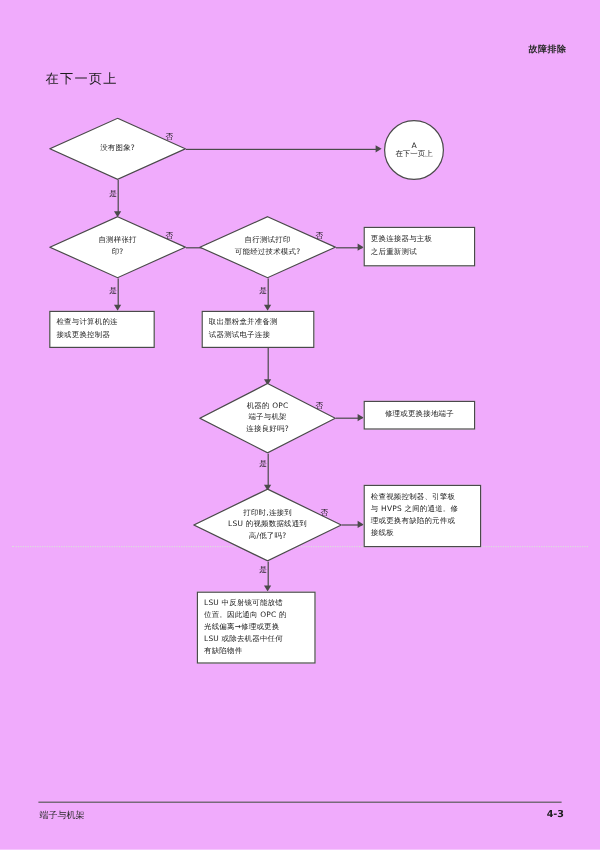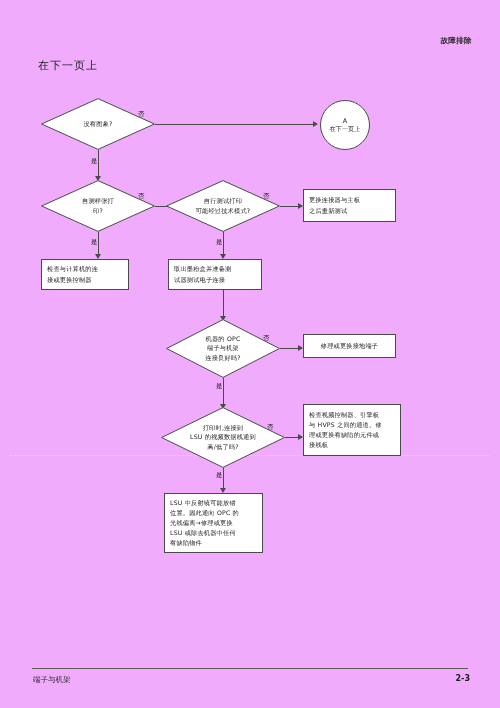--- a/index.html
+++ b/index.html
@@ -179,21 +179,21 @@
 </head>
 <body>
 
 <div id="page">
 
   <div class="page-header">故障排除</div>
   <div class="page-title">在下一页上</div>
   <div class="faint-rule"></div>
   <div class="footer-rule"></div>
   <div class="footer-left">端子与机架</div>
-  <div class="footer-right">2-3</div>
+  <div class="footer-right">4-3</div>
 
   <div class="diamond" style="left:41px; top:98px; width:114px; height:52px;">
     <svg class="shape" viewBox="0 0 114 52" preserveAspectRatio="none">
       <polygon points="57,0.6 113.4,26 57,51.4 0.6,26" fill="#ffffff" stroke="#4a4a4a" stroke-width="1"></polygon>
     </svg>
     <div class="label">没有图象?</div>
   </div>
 
   <div class="line-h" style="left:155px; top:124px; width:160px;"></div>
   <div class="arrow-right" style="left:313px; top:121px;"></div>

